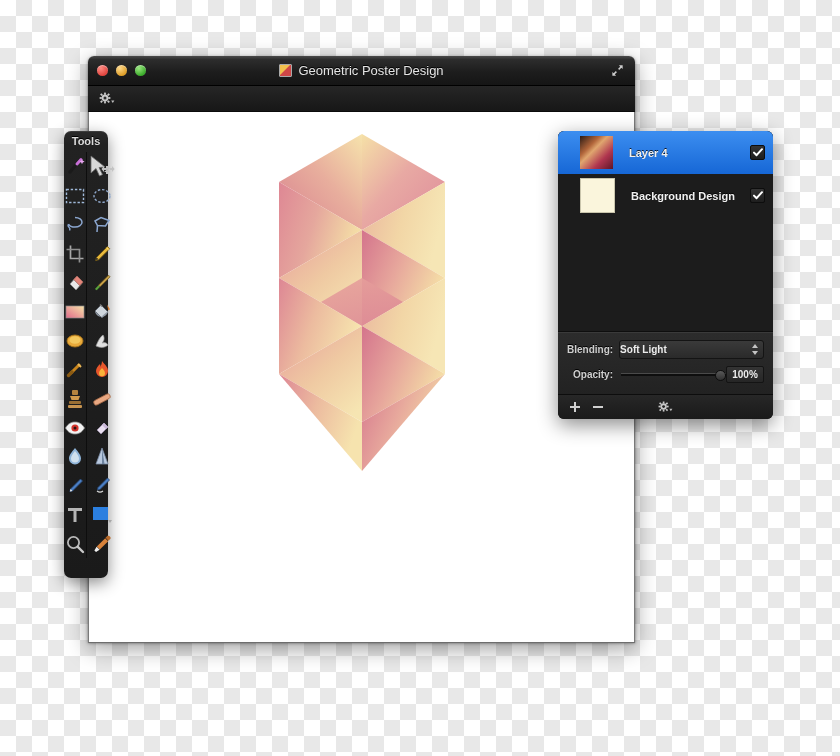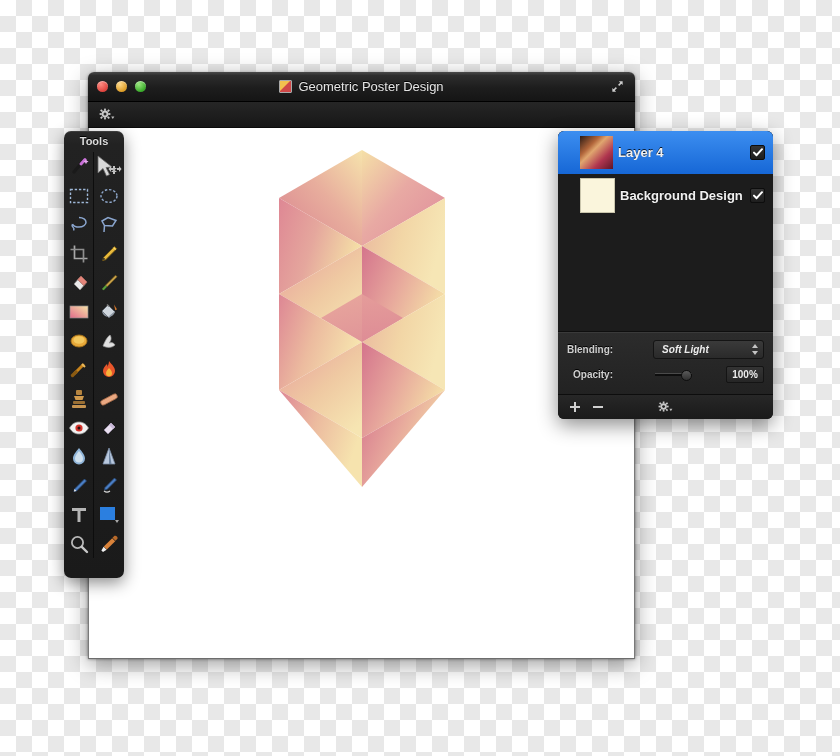--- a/index.html
+++ b/index.html
@@ -9,21 +9,21 @@
     background-color:#ffffff;
     background-image:
       linear-gradient(45deg,#e8e8e8 25%,transparent 25%,transparent 75%,#e8e8e8 75%,#e8e8e8),
       linear-gradient(45deg,#e8e8e8 25%,transparent 25%,transparent 75%,#e8e8e8 75%,#e8e8e8);
     background-size:32px 32px;
     background-position:0 0,16px 16px;
   }
 
   
   #doc-window{
-    position:absolute;left:88px;top:72px;width:547px;height:586px;
+    position:absolute;left:88px;top:56px;width:547px;height:586px;
     box-shadow:0 6px 22px rgba(0,0,0,.40), 0 1px 3px rgba(0,0,0,.5);
     border-radius:6px 6px 0 0;
   }
   #titlebar{
     position:relative;height:29px;border-radius:6px 6px 0 0;
     background:linear-gradient(to bottom,#4a4a4a 0%,#2d2d2d 12%,#1d1d1d 55%,#151515 100%);
     border-bottom:1px solid #000;
     display:flex;align-items:center;
   }
   .traffic{position:absolute;left:9px;top:9px;display:flex;gap:8px;}
@@ -43,21 +43,21 @@
     border-bottom:1px solid #0b0b0b;display:flex;align-items:center;padding-left:10px;
   }
   #canvas-area{
     height:530px;background:#ffffff;border-left:1px solid #7a7a7a;border-right:1px solid #7a7a7a;
     border-bottom:1px solid #6d6d6d;position:relative;overflow:hidden;
   }
   #artwork{position:absolute;left:108px;top:18px;}
 
   
   #tools-palette{
-    position:absolute;left:64px;top:131px;width:60px;height:447px;
+    position:absolute;left:64px;top:131px;width:44px;height:447px;
     background:linear-gradient(to bottom,#2a2a2a 0%,#222 3%,#1a1a1a 100%);
     border-radius:7px;
     box-shadow:0 5px 16px rgba(0,0,0,.45), inset 0 1px 0 rgba(255,255,255,.09);
   }
   #tools-title{
     height:21px;line-height:21px;text-align:center;color:#dcdcdc;font-size:11px;font-weight:bold;
     text-shadow:0 -1px 0 #000;
   }
   #tools-grid{display:grid;grid-template-columns:1fr 1fr;}
   .tool-cell{
@@ -97,39 +97,38 @@
     position:relative;
   }
   .checkers{
     background-color:#ffffff;
     background-image:
       linear-gradient(45deg,#cfcfcf 25%,transparent 25%,transparent 75%,#cfcfcf 75%,#cfcfcf),
       linear-gradient(45deg,#cfcfcf 25%,transparent 25%,transparent 75%,#cfcfcf 75%,#cfcfcf);
     background-size:6px 6px;background-position:0 0,3px 3px;
   }
   .layer-name{
-    flex:1;color:#f0f0f0;font-size:13px;font-weight:bold;margin-left:5px;
+    flex:1;color:#f0f0f0;font-size:11px;font-weight:bold;margin-left:16px;
     text-shadow:0 -1px 0 rgba(0,0,0,.8);
   }
   .vis-check{width:13px;height:13px;border-radius:2px;
     background:linear-gradient(to bottom,#343434,#1e1e1e);
     border:1px solid #0d0d0d;display:flex;align-items:center;justify-content:center;}
   #layers-spacer{flex:1;background:#1c1c1c;border-bottom:1px solid #0e0e0e;}
   #layers-controls{
     background:linear-gradient(to bottom,#2c2c2c,#222);padding:7px 9px 4px 9px;
     border-top:1px solid #3a3a3a;
   }
-  .ctl-row{display:flex;align-items:center;margin-bottom:7px;gap:34px;}
+  .ctl-row{display:flex;align-items:center;margin-bottom:7px;}
   .ctl-label{color:#cfcfcf;font-size:10px;font-weight:bold;text-shadow:0 -1px 0 #000;}
   #blending-select{
     flex:1;margin-left:6px;height:17px;border-radius:3px;
     background:linear-gradient(to bottom,#3a3a3a,#2a2a2a);
     border:1px solid #141414;display:flex;align-items:center;position:relative;
-    padding-left:8px;
-    font-style:italic;
+    padding-left:0;
   }
   #blending-value{color:#ececec;font-size:10px;font-weight:bold;}
   #blending-stepper{position:absolute;right:4px;top:2px;width:8px;height:13px;}
   #opacity-label{margin-left:6px;}
   #opacity-track{
     flex:1;height:2px;background:#0e0e0e;border-top:1px solid #4a4a4a;margin:0 0 0 8px;position:relative;
   }
   #opacity-knob{
     position:absolute;right:0px;top:-4px;width:9px;height:9px;border-radius:50%;
     background:linear-gradient(to bottom,#5a5a5a,#303030);border:1px solid #0e0e0e;

